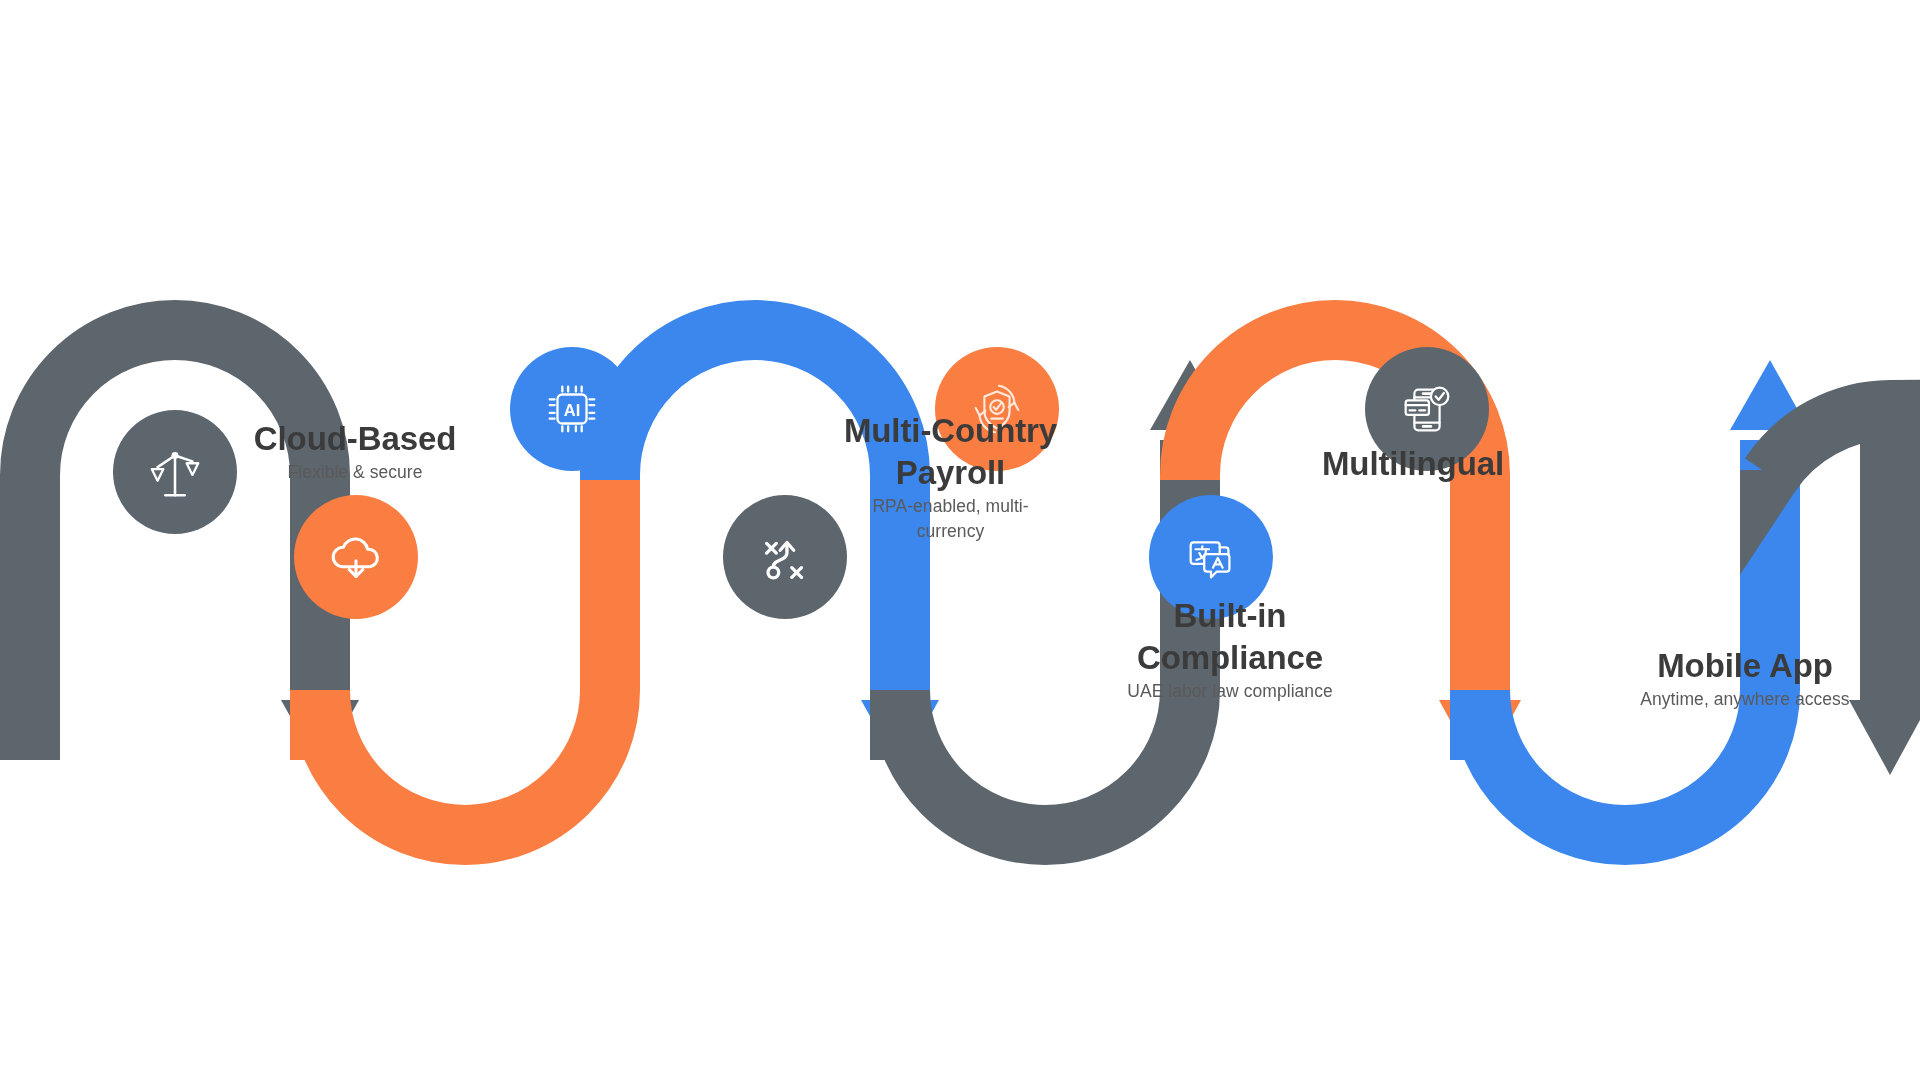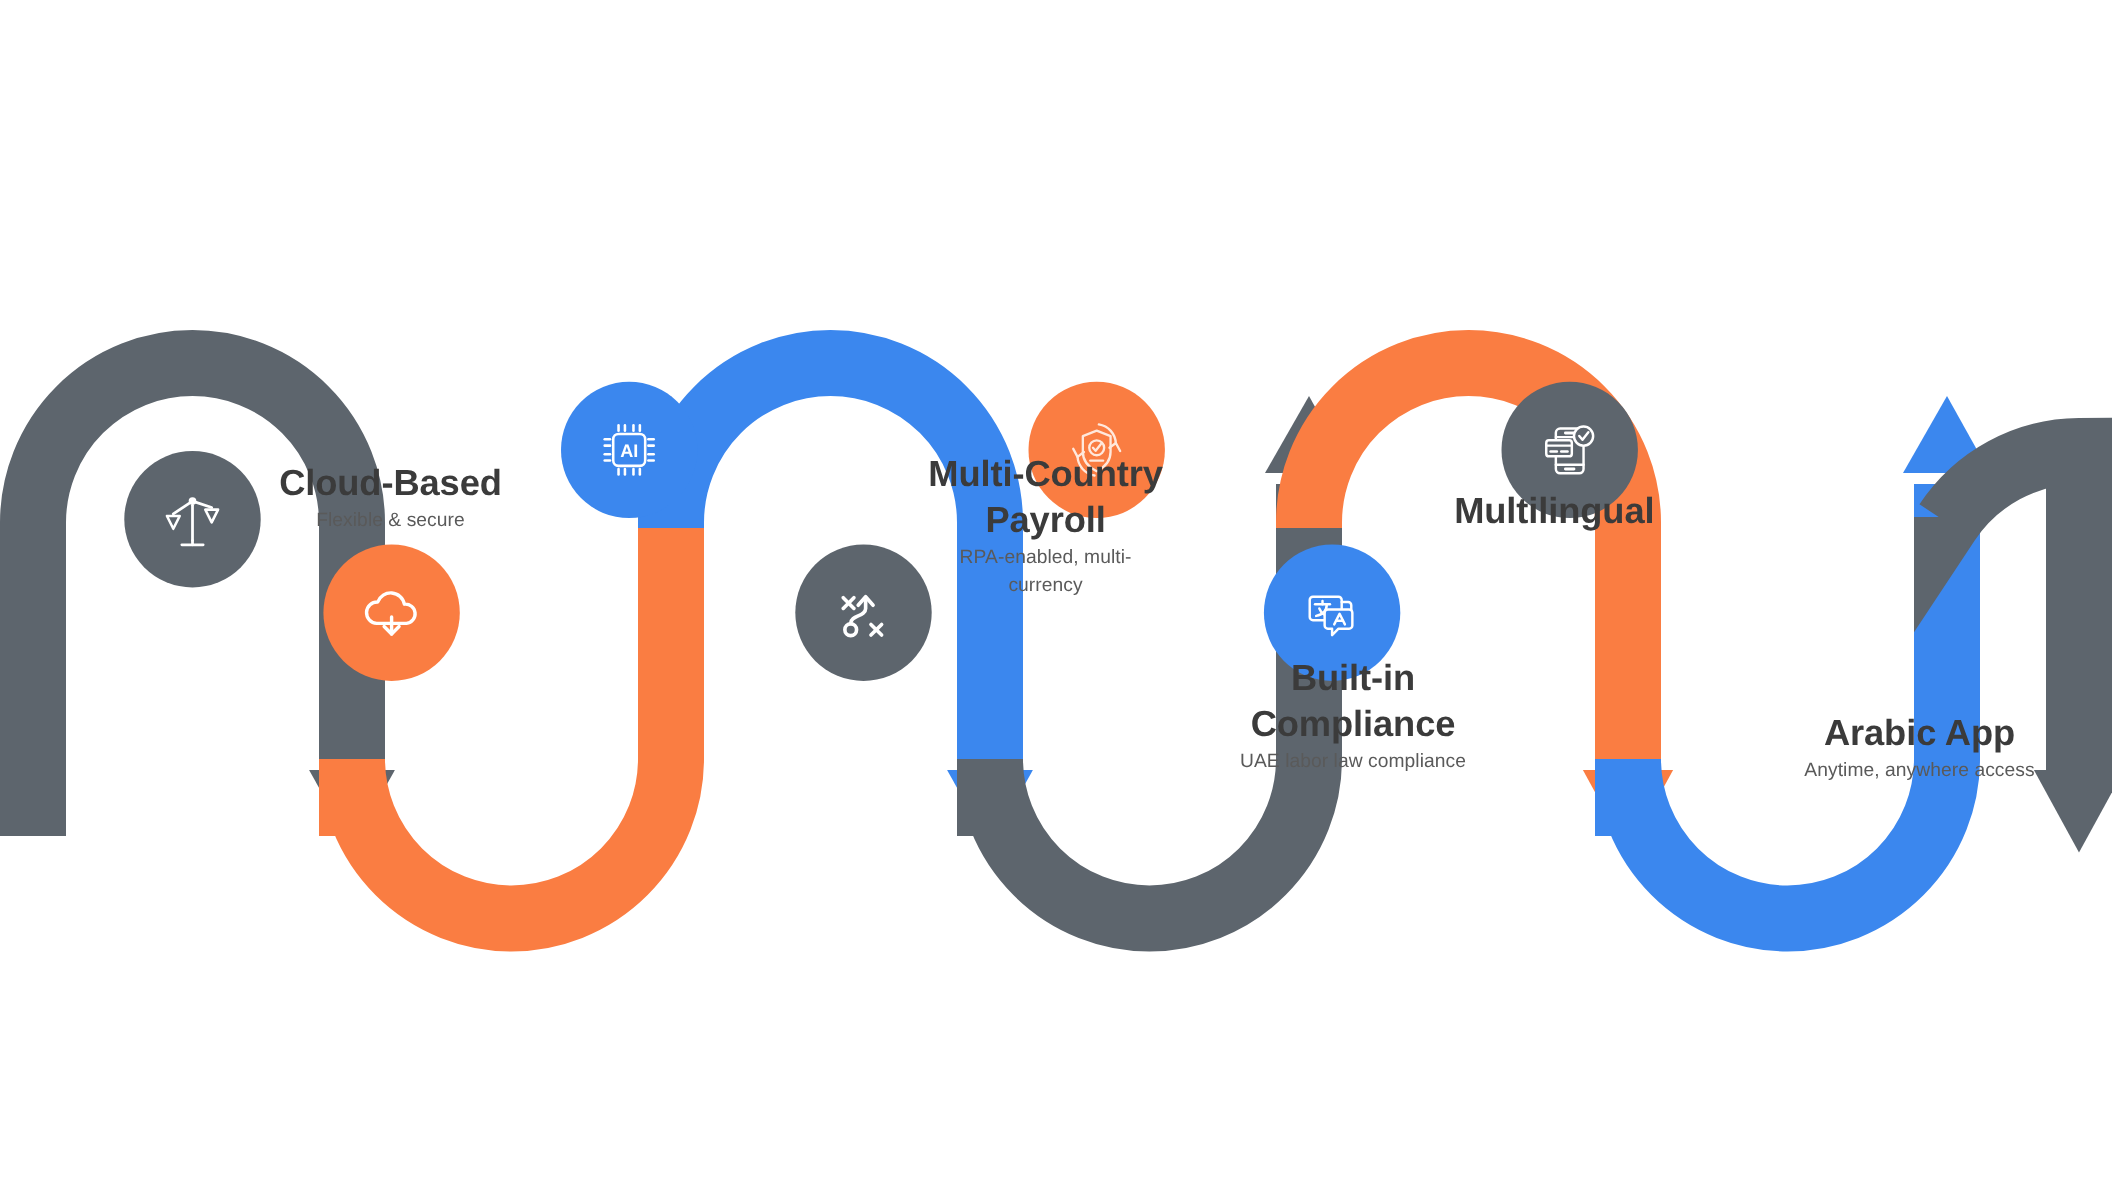--- a/index.html
+++ b/index.html
@@ -200,17 +200,17 @@
   <div class="label" style="left:843px;top:410px;width:215px;">
     <div class="title">Multi-Country Payroll</div>
     <div class="sub">RPA-enabled, multi-currency</div>
   </div>
 
   <div class="label" style="left:1293px;top:443px;width:240px;">
     <div class="title">Multilingual</div>
   </div>
 
   <div class="label" style="left:1630px;top:645px;width:230px;">
-    <div class="title">Arabic App</div>
+    <div class="title">Mobile App</div>
     <div class="sub">Anytime, anywhere access</div>
   </div>
 
 </div>
 
 </body></html>

